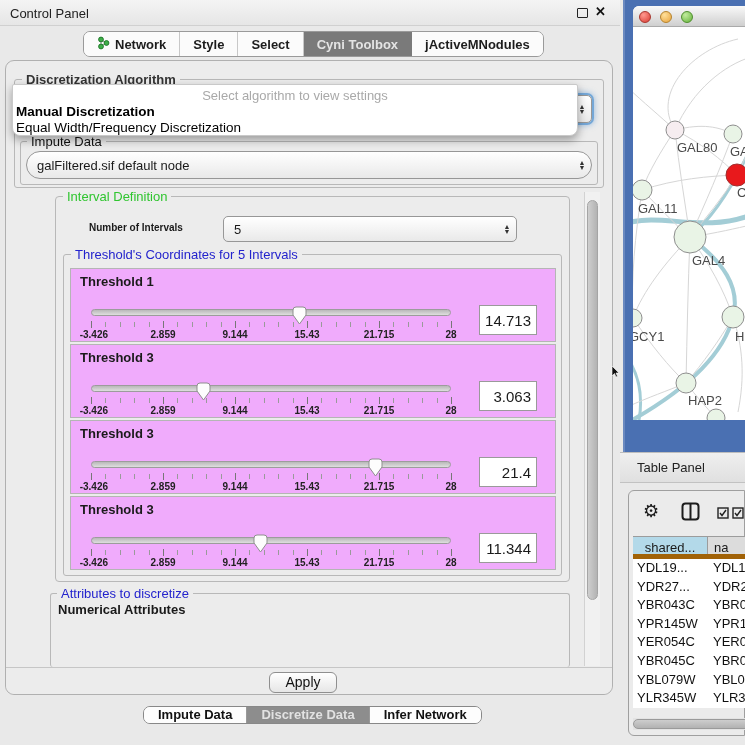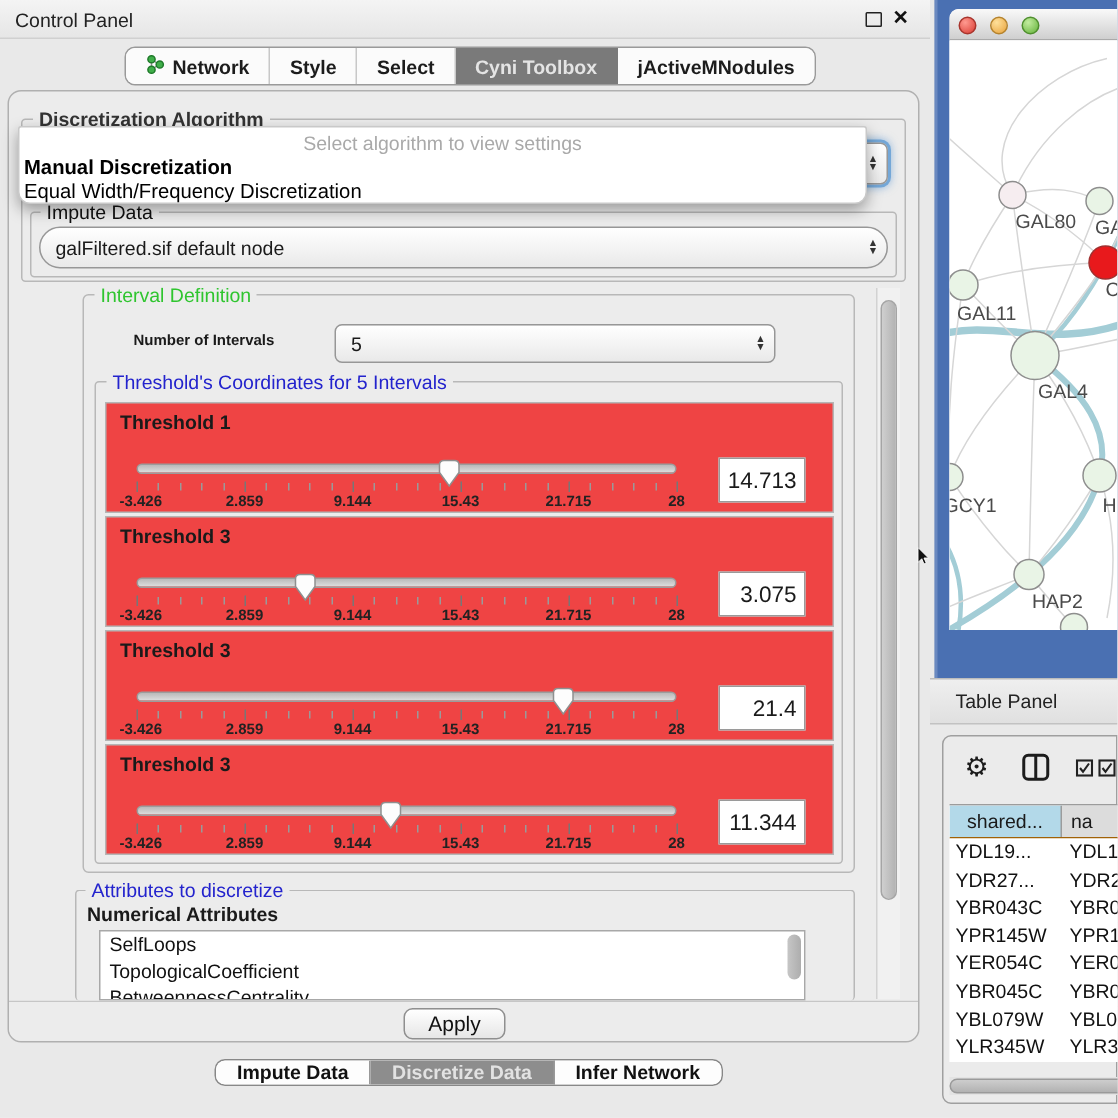--- a/index.html
+++ b/index.html
@@ -30,21 +30,21 @@
   .combo .spin { width:18px; display:flex; flex-direction:column; align-items:center; justify-content:center; font-size:7px; color:#333; line-height:5px; }
   .focusring { box-shadow:0 0 0 2px #74a7d7, 0 0 6px 2px rgba(90,150,210,.6); }
 
   
   .popup { left:12px; top:84px; width:566px; height:52px; background:#fff; border:1px solid #c9c9c9; border-radius:2px 2px 8px 8px; box-shadow:0 4px 10px rgba(0,0,0,.35); z-index:50; }
   .popup .prompt { position:absolute; top:3px; left:0; width:100%; text-align:center; color:#a9a9a9; font-size:13px; }
   .popup .item1 { position:absolute; top:19px; left:3px; font-size:13.5px; font-weight:bold; color:#000; }
   .popup .item2 { position:absolute; top:35px; left:3px; font-size:13.5px; color:#000; }
 
   
-  .slider-block { position:absolute; left:70px; width:486px; height:74px; background:#ef4444; border:1px solid #b5b5b5; }
+  .slider-block { position:absolute; left:70px; width:486px; height:74px; background:#f0abfc; border:1px solid #b5b5b5; }
   .t-label { position:absolute; left:9px; top:5px; font-size:13px; font-weight:bold; }
   .track-wrap { position:absolute; left:20px; top:40px; width:360px; height:8px; }
   .track { position:absolute; left:0; top:0; width:100%; height:7px; border:1px solid #9c9c9c; border-radius:4px; background:linear-gradient(#b9b9b9,#dedede); }
   .thumb { position:absolute; top:-3px; width:15px; height:19px; margin-left:-7px; z-index:2; }
   .ruler { position:absolute; left:20px; top:52px; width:360px; height:8px; }
   .tick { position:absolute; top:1px; width:1px; height:5px; background:#9a9a9a; }
   .tick.major { height:7px; top:0; background:#777; }
   .ruler-labels { position:absolute; left:20px; top:60px; width:360px; height:11px;text-align:center; }
   .rlab { position:absolute; transform:translateX(-50%); font-size:10px; font-weight:600; color:#222; white-space:nowrap; }
   .rlab:first-child { transform:translateX(-40%); }
@@ -78,21 +78,21 @@
 
   .tp-bar { left:620px; top:452px; width:125px; height:31px; background:linear-gradient(#efefef,#e0e0e0); border-top:1px solid #bdbdbd; border-bottom:1px solid #c2c2c2; }
   .tp-title { left:637px; top:460px; font-size:13px; color:#222; }
   .tp-box { left:628px; top:490px; width:117px; height:246px; background:#ebebeb; border:1px solid #9f9f9f; border-radius:6px 0 0 6px; }
   .tp-toolbar { position:absolute; left:0; top:0; width:100%; height:42px; }
   .gear { position:absolute; left:14px; top:9px; font-size:18px; color:#1c1c1c; }
   .colicon { position:absolute; left:52px; top:11px; }
   .chk { position:absolute; top:14px; }
 
   .tp-table { position:absolute; left:4px; top:45px; width:113px; height:172px; background:#fff; border-top:1px solid #9c9c9c; overflow:hidden; }
-  .tp-header { display:flex; height:22px; border-bottom:1px solid #a16207; }
+  .tp-header { display:flex; height:22px; border-bottom:5px solid #a16207; }
   .th1 { width:75px; background:#b3d9e9; border-right:1px solid #9c9c9c; font-size:13px; text-align:center; line-height:21px; color:#1a1a1a; }
   .th2 { flex:1; background:#dcdcdc; font-size:13px; line-height:21px; padding-left:6px; color:#1a1a1a; }
   .trow { display:flex; height:18.6px; background:#fff; }
   .td1 { width:75px; padding-left:4px; font-size:13px; line-height:18px; color:#111; overflow:hidden; white-space:nowrap; }
   .td2 { flex:1; padding-left:5px; font-size:13px; line-height:18px; color:#111; overflow:hidden; white-space:nowrap; }
   .hscroll { position:absolute; left:4px; top:227px; width:113px; height:12px; background:#e3e3e3; }
   .hscroll .hthumb { position:absolute; left:0; top:1px; width:112%; height:10px; background:linear-gradient(#cdcdcd,#b2b2b2); border:1px solid #9a9a9a; border-radius:5px; }
 
   .cursor { left:611px; top:364px; z-index:60; }
 </style>
@@ -244,21 +244,21 @@
         <span class="tick major" style="left: 100%;"></span>
       </div>
     <div class="ruler-labels">
         <span class="rlab" style="left: 0%;">-3.426</span>
         <span class="rlab" style="left: 20%;">2.859</span>
         <span class="rlab" style="left: 40%;">9.144</span>
         <span class="rlab" style="left: 60%;">15.43</span>
         <span class="rlab" style="left: 80%;">21.715</span>
         <span class="rlab" style="left: 100%;">28</span>
       </div>
-    <div class="t-value">3.075</div>
+    <div class="t-value">3.063</div>
   </div>
   <div class="slider-block" style="top:420px;">
     <div class="t-label">Threshold 3</div>
     <div class="track-wrap">
         <div class="track"></div>
       <div class="thumb" style="left: 79%;"><svg width="15" height="19" viewBox="0 0 15 19">
             <path d="M1,4 Q1,1 4,1 L11,1 Q14,1 14,4 L14,9 L7.5,18 L1,9 Z" fill="#fdfdfd" stroke="#8f8f8f"></path>
           </svg></div>
       </div>
     <div class="ruler">
@@ -342,28 +342,20 @@
         <span class="rlab" style="left: 60%;">15.43</span>
         <span class="rlab" style="left: 80%;">21.715</span>
         <span class="rlab" style="left: 100%;">28</span>
       </div>
     <div class="t-value">11.344</div>
   </div>
 
   <div class="abs group-frame" style="left:50px; top:593px; width:520px; height:74px; border-bottom:none;"></div>
   <div class="abs group-label blue" style="left:57px; top:586px;">Attributes to discretize</div>
   <div class="abs" style="left:58px; top:602px; font-size:13px; font-weight:bold;">Numerical Attributes</div>
-  <div class="attr-list">
-    <div>
-        <div class="attr-item">SelfLoops</div>
-        <div class="attr-item">TopologicalCoefficient</div>
-        <div class="attr-item">BetweennessCentrality</div>
-      </div>
-    <div class="list-scroll"></div>
-  </div>
 
   <div class="abs vscroll-track"></div>
   <div class="abs vscroll-thumb"></div>
 
   <div class="abs apply-bar"></div>
   <div class="abs apply-btn">Apply</div>
 
   <div class="abs bottom-tabs">
     <div class="btab">Impute Data</div>
     <div class="btab selected">Discretize Data</div>

